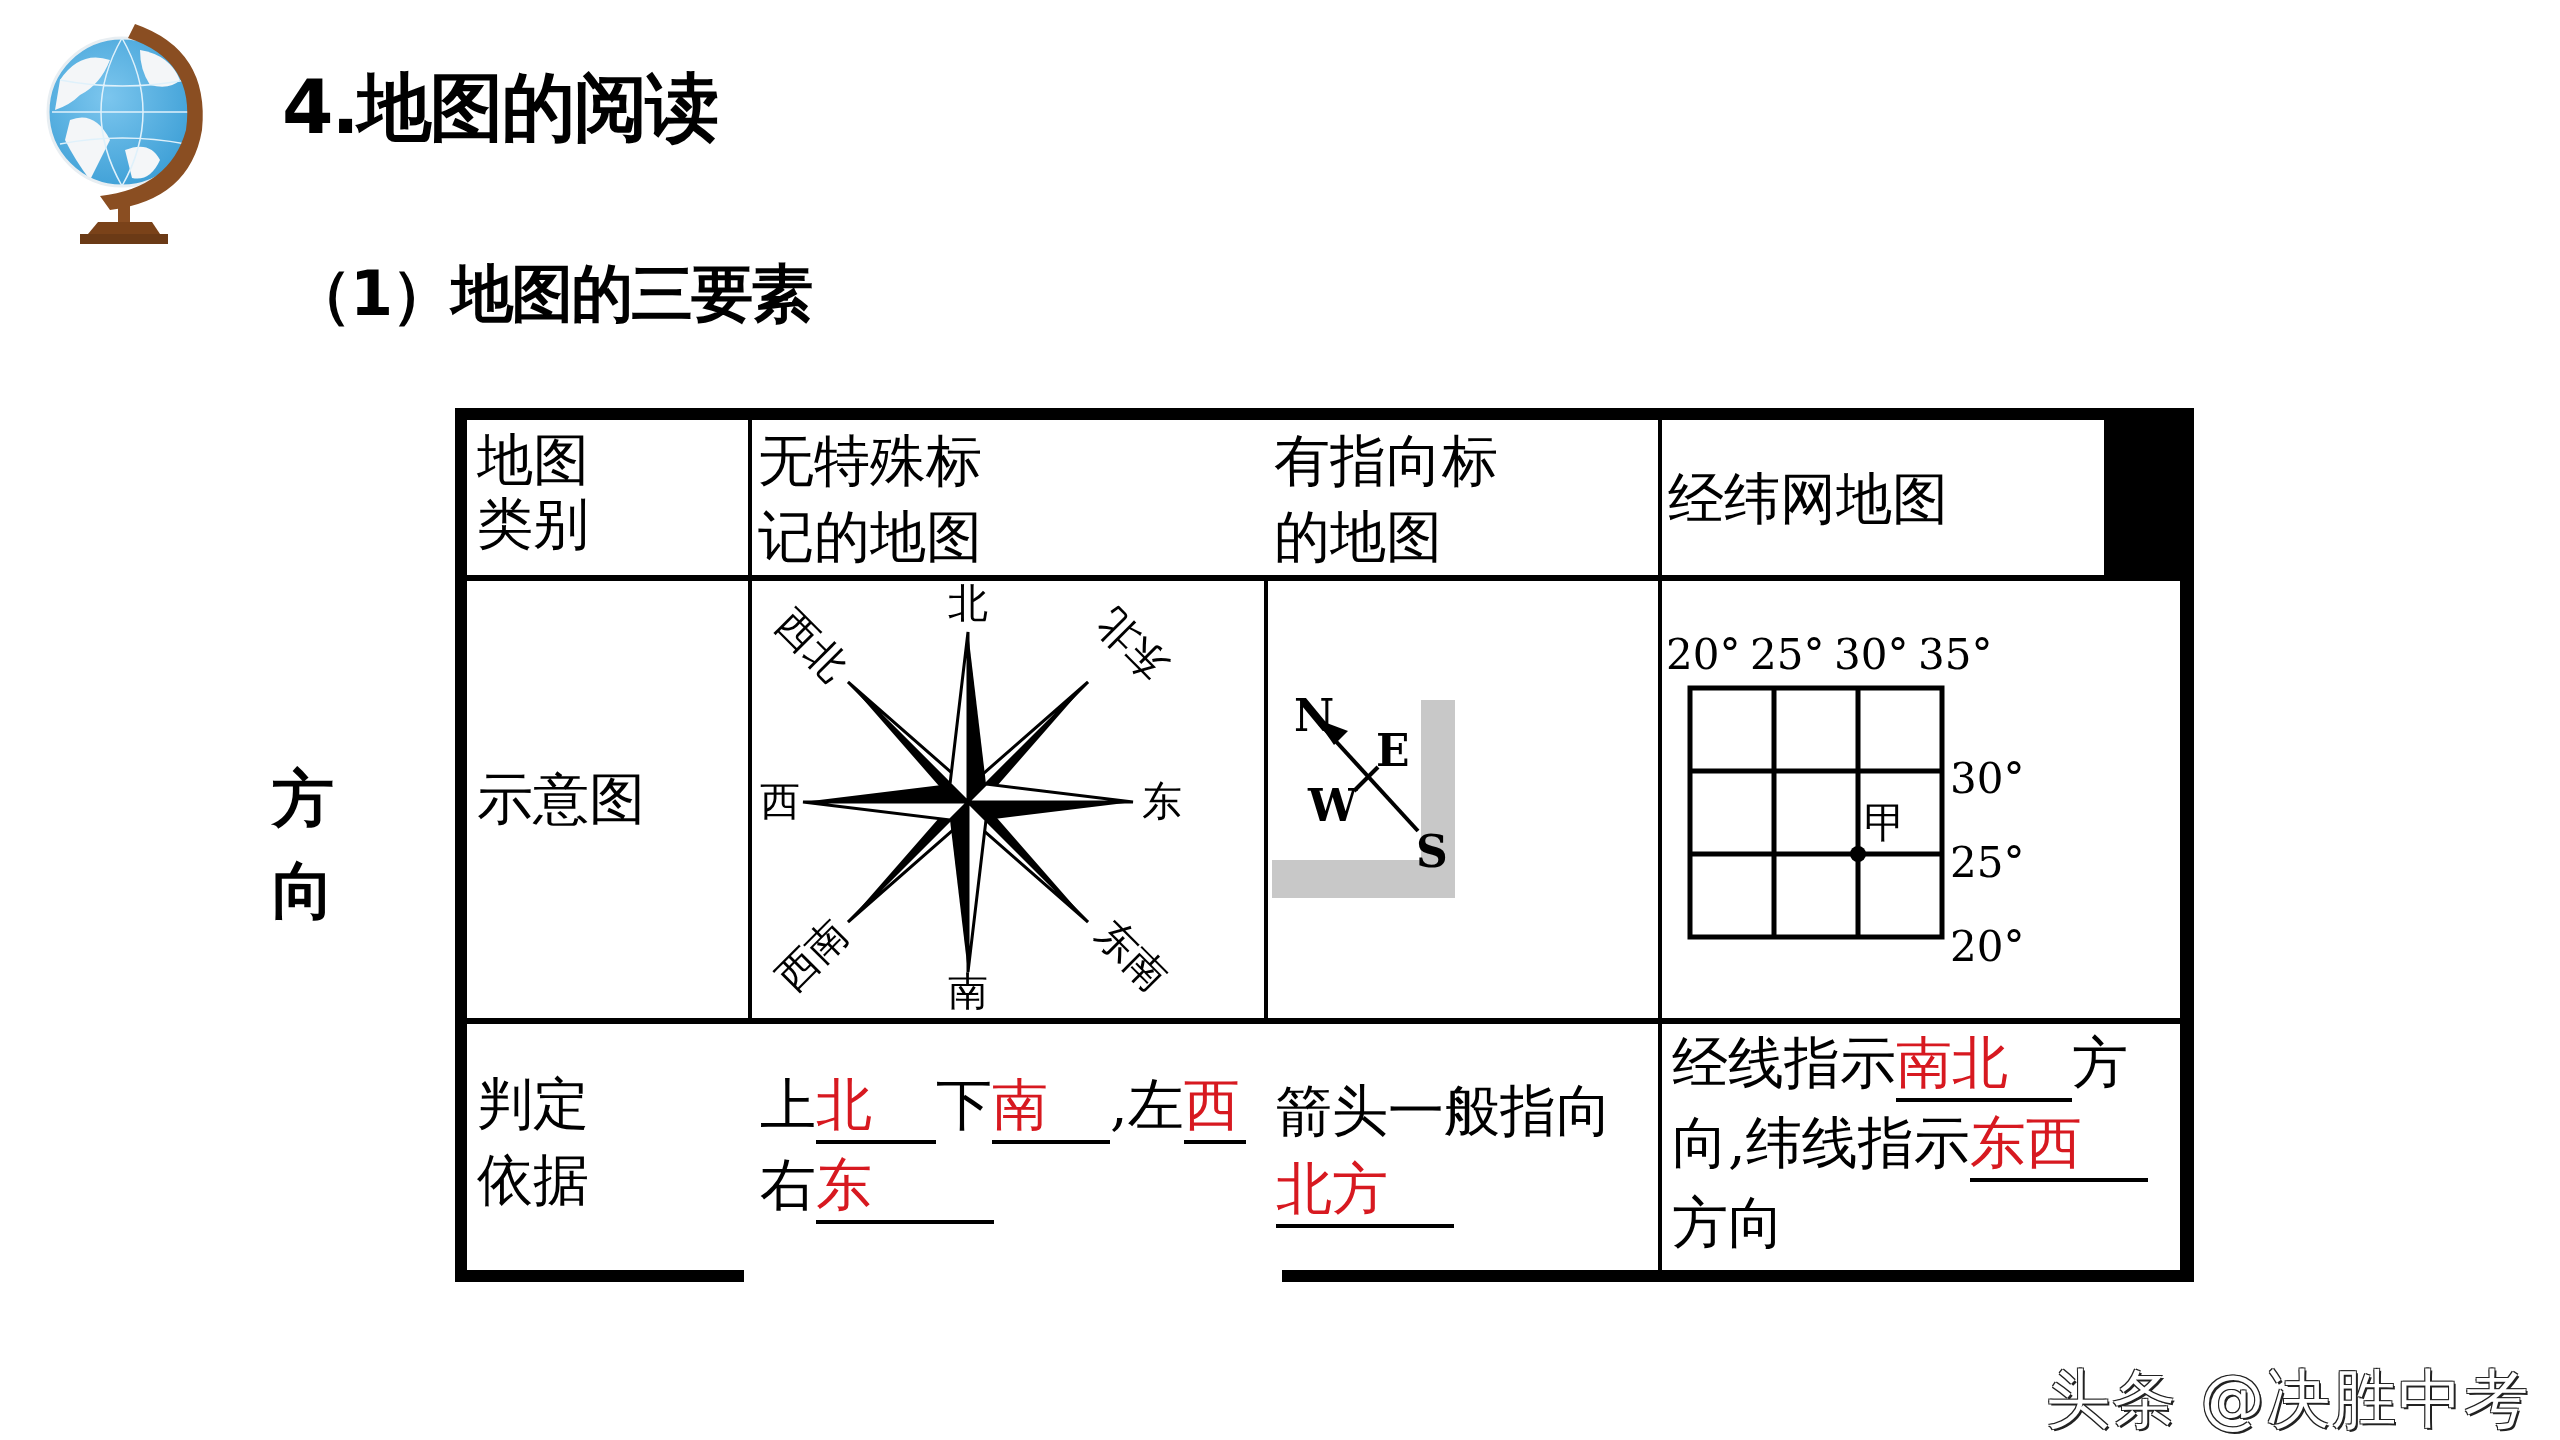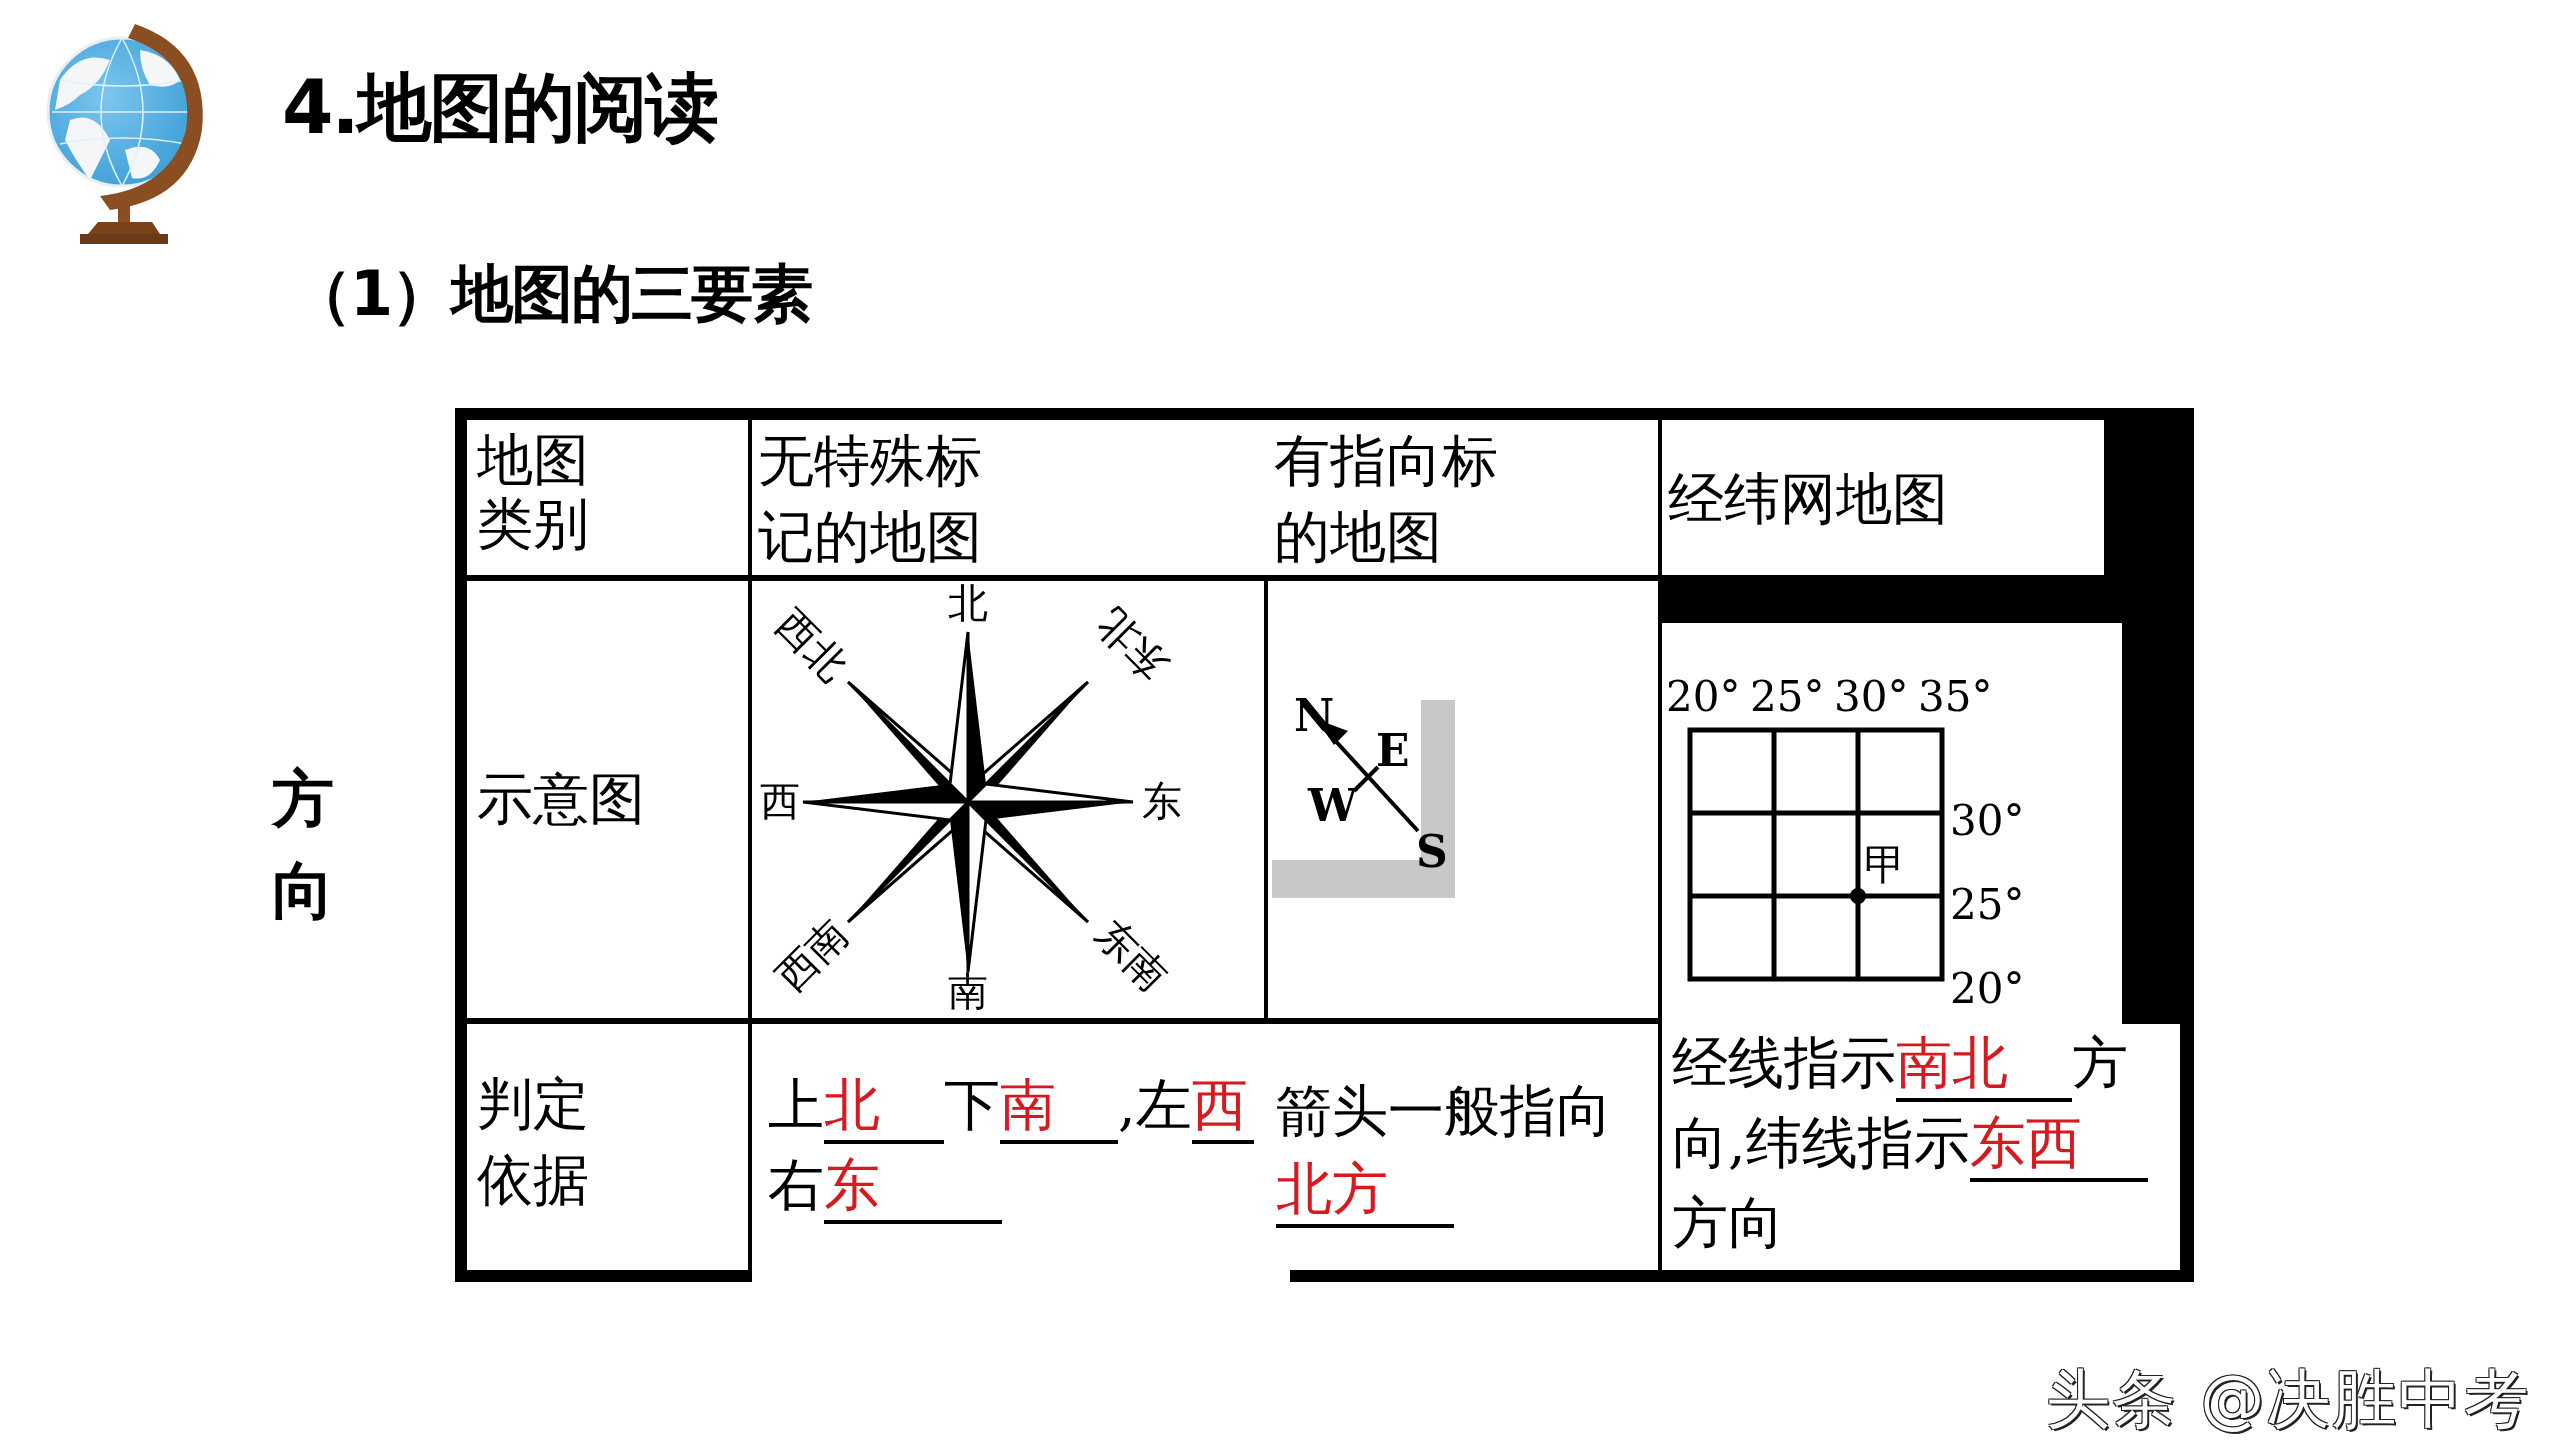--- a/index.html
+++ b/index.html
@@ -109,21 +109,21 @@
     <svg width="390" height="437" viewBox="0 0 390 437" style="position:absolute; left:0; top:0;">
       <line x1="52" y1="143" x2="150" y2="250" stroke="#000" stroke-width="4"></line>
       <polygon points="48,138 80,150 66,164" fill="#000"></polygon>
       <line x1="86" y1="210" x2="110" y2="186" stroke="#000" stroke-width="4"></line>
     </svg>
     <div class="serif-text" style="left:26px; top:110px; font-size:44px; line-height:50px; font-weight:bold;">N</div>
     <div class="serif-text" style="left:108px; top:145px; font-size:44px; line-height:50px; font-weight:bold;">E</div>
     <div class="serif-text" style="left:40px; top:200px; font-size:44px; line-height:50px; font-weight:bold;">W</div>
     <div class="serif-text" style="left:148px; top:246px; font-size:44px; line-height:50px; font-weight:bold;">S</div>
   </div>
-  <div class="cell" style="left:1207px; top:173px; width:460px; height:437px;margin-top:42px;">
+  <div class="cell" style="left:1207px; top:173px; width:518px; height:437px;">
     <svg width="518" height="437" viewBox="0 0 518 437" style="position:absolute; left:0; top:0;">
       <rect x="28" y="107" width="252" height="249" fill="none" stroke="#000" stroke-width="5"></rect>
       <line x1="112" y1="107" x2="112" y2="356" stroke="#000" stroke-width="5"></line>
       <line x1="196" y1="107" x2="196" y2="356" stroke="#000" stroke-width="5"></line>
       <line x1="28" y1="190" x2="280" y2="190" stroke="#000" stroke-width="5"></line>
       <line x1="28" y1="273" x2="280" y2="273" stroke="#000" stroke-width="5"></line>
       <circle cx="196" cy="273" r="8" fill="#000"></circle>
     </svg>
     <div class="serif-text" style="left:4px; top:50px; font-size:42px; line-height:48px;">20°</div>
     <div class="serif-text" style="left:88px; top:50px; font-size:42px; line-height:48px;">25°</div>
@@ -132,21 +132,21 @@
     <div class="serif-text" style="left:288px; top:174px; font-size:42px; line-height:48px;">30°</div>
     <div class="serif-text" style="left:288px; top:258px; font-size:42px; line-height:48px;">25°</div>
     <div class="serif-text" style="left:288px; top:342px; font-size:42px; line-height:48px;">20°</div>
     <div class="serif-text" style="left:202px; top:218px; font-size:42px; line-height:48px;">甲</div>
   </div>
 
   <div class="cell" style="left:12px; top:616px; width:281px; height:246px;">
     <div class="label-text" style="top:42px;">判定</div>
     <div class="label-text" style="top:118px;">依据</div>
   </div>
-  <div class="cell" style="left:297px; top:616px; width:512px; height:310px;padding-left:26px;">
+  <div class="cell" style="left:289px; top:616px; width:512px; height:310px;padding-left:26px;">
     <div class="serif-text" style="left:16px; top:42px;">
       <span>上</span><span class="blank red" style="width:120px;">北</span><span>下</span><span class="blank red" style="width:118px;">南</span><span>,左</span><span class="blank red" style="width:62px;">西</span>
     </div>
     <div class="serif-text" style="left:16px; top:122px;">
       <span>右</span><span class="blank red" style="width:178px;">东</span>
     </div>
   </div>
   <div class="cell" style="left:813px; top:616px; width:390px; height:246px;">
     <div class="serif-text" style="left:8px; top:48px;">箭头一般指向</div>
     <div class="serif-text" style="left:8px; top:126px;">

